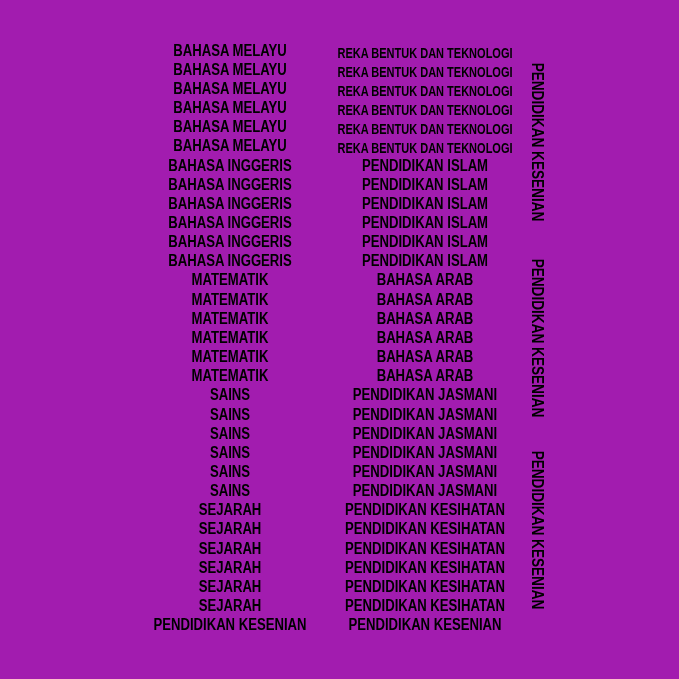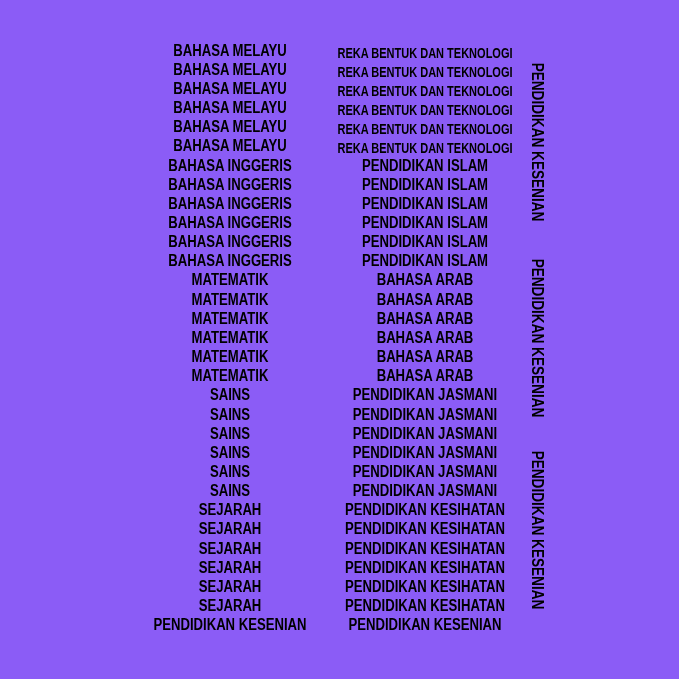--- a/index.html
+++ b/index.html
@@ -9,21 +9,21 @@
   body {
     width: 679px;
     height: 679px;
     background: #ffffff;
     font-family: "Liberation Sans", sans-serif;
   }
   .page {
     position: relative;
     width: 679px;
     height: 679px;
-    background: #8b5cf6;
+    background: #a21caf;
     color: #000000;
     overflow: hidden;
   }
   .rows {
     position: absolute;
     top: 41px;
     left: 0;
     width: 100%;
   }
   .row {

